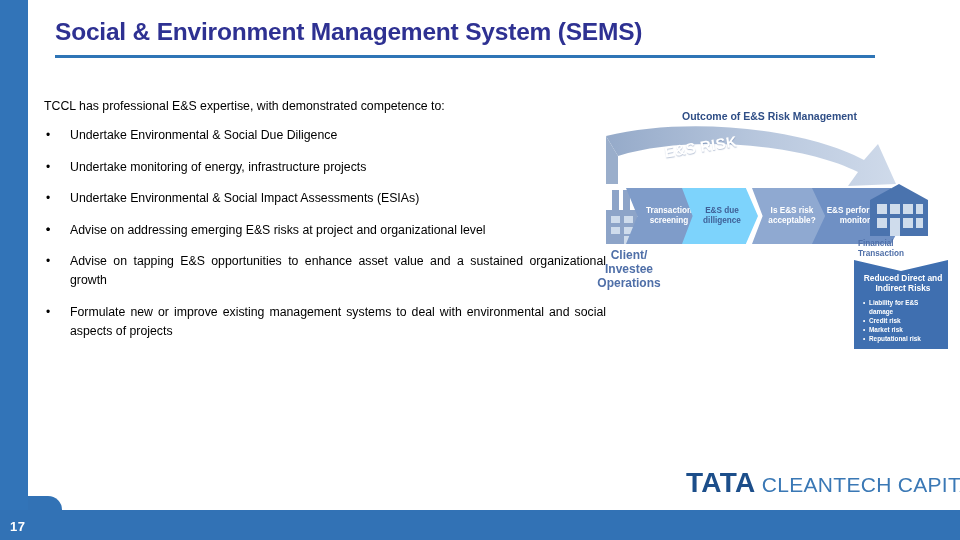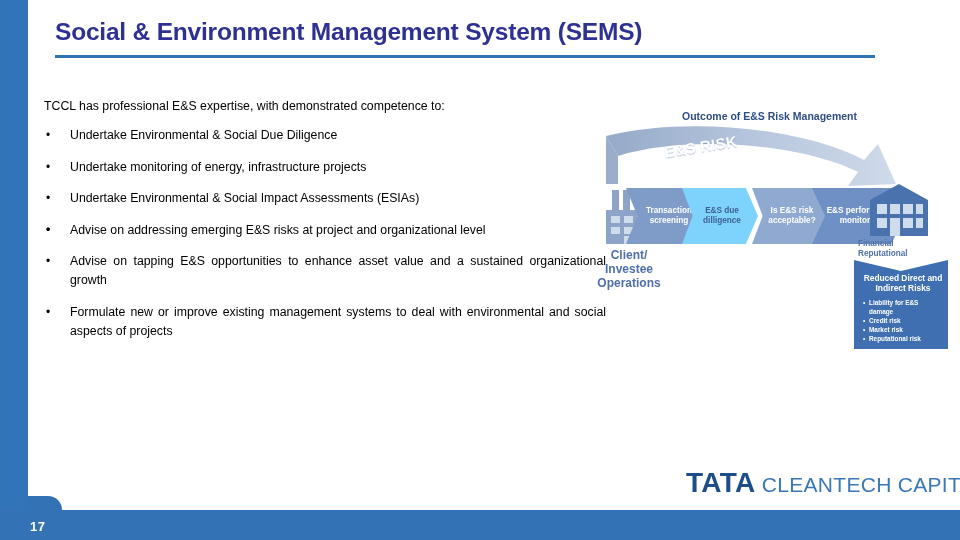--- a/index.html
+++ b/index.html
@@ -38,21 +38,20 @@
     background: #3272b5;
     border-top-right-radius: 16px;
   }
   .page-number {
     position: absolute;
     left: 10px; bottom: 6px;
     color: #ffffff;
     font-size: 13px;
     font-weight: bold;
     letter-spacing: .5px;
-    margin-left: 20px;
   }
 
   
   .title {
     position: absolute;
     left: 55px; top: 18px;
     width: 830px;
     color: #2e3192;
     font-size: 24.5px;
     font-weight: bold;
@@ -319,21 +318,21 @@
       <rect x="22" y="22" width="10" height="10" fill="#cfdcec"></rect>
       <rect x="35" y="22" width="10" height="10" fill="#cfdcec"></rect>
       <rect x="48" y="22" width="7" height="10" fill="#cfdcec"></rect>
       <rect x="9" y="36" width="10" height="10" fill="#cfdcec"></rect>
       <rect x="22" y="36" width="10" height="18" fill="#cfdcec"></rect>
       <rect x="35" y="36" width="10" height="10" fill="#cfdcec"></rect>
       <rect x="48" y="36" width="7" height="10" fill="#cfdcec"></rect>
     </svg>
     <div class="dg-bank-label">
       <div>Financial</div>
-      <div>Reputational</div>
+      <div>Transaction</div>
     </div>
 
     <div class="outcome-box">
       <div class="outcome-title">Reduced Direct and Indirect Risks</div>
       <ul class="outcome-list">
         <li>Liability for E&amp;S damage</li>
         <li>Credit risk</li>
         <li>Market risk</li>
         <li>Reputational risk</li>
       </ul>

